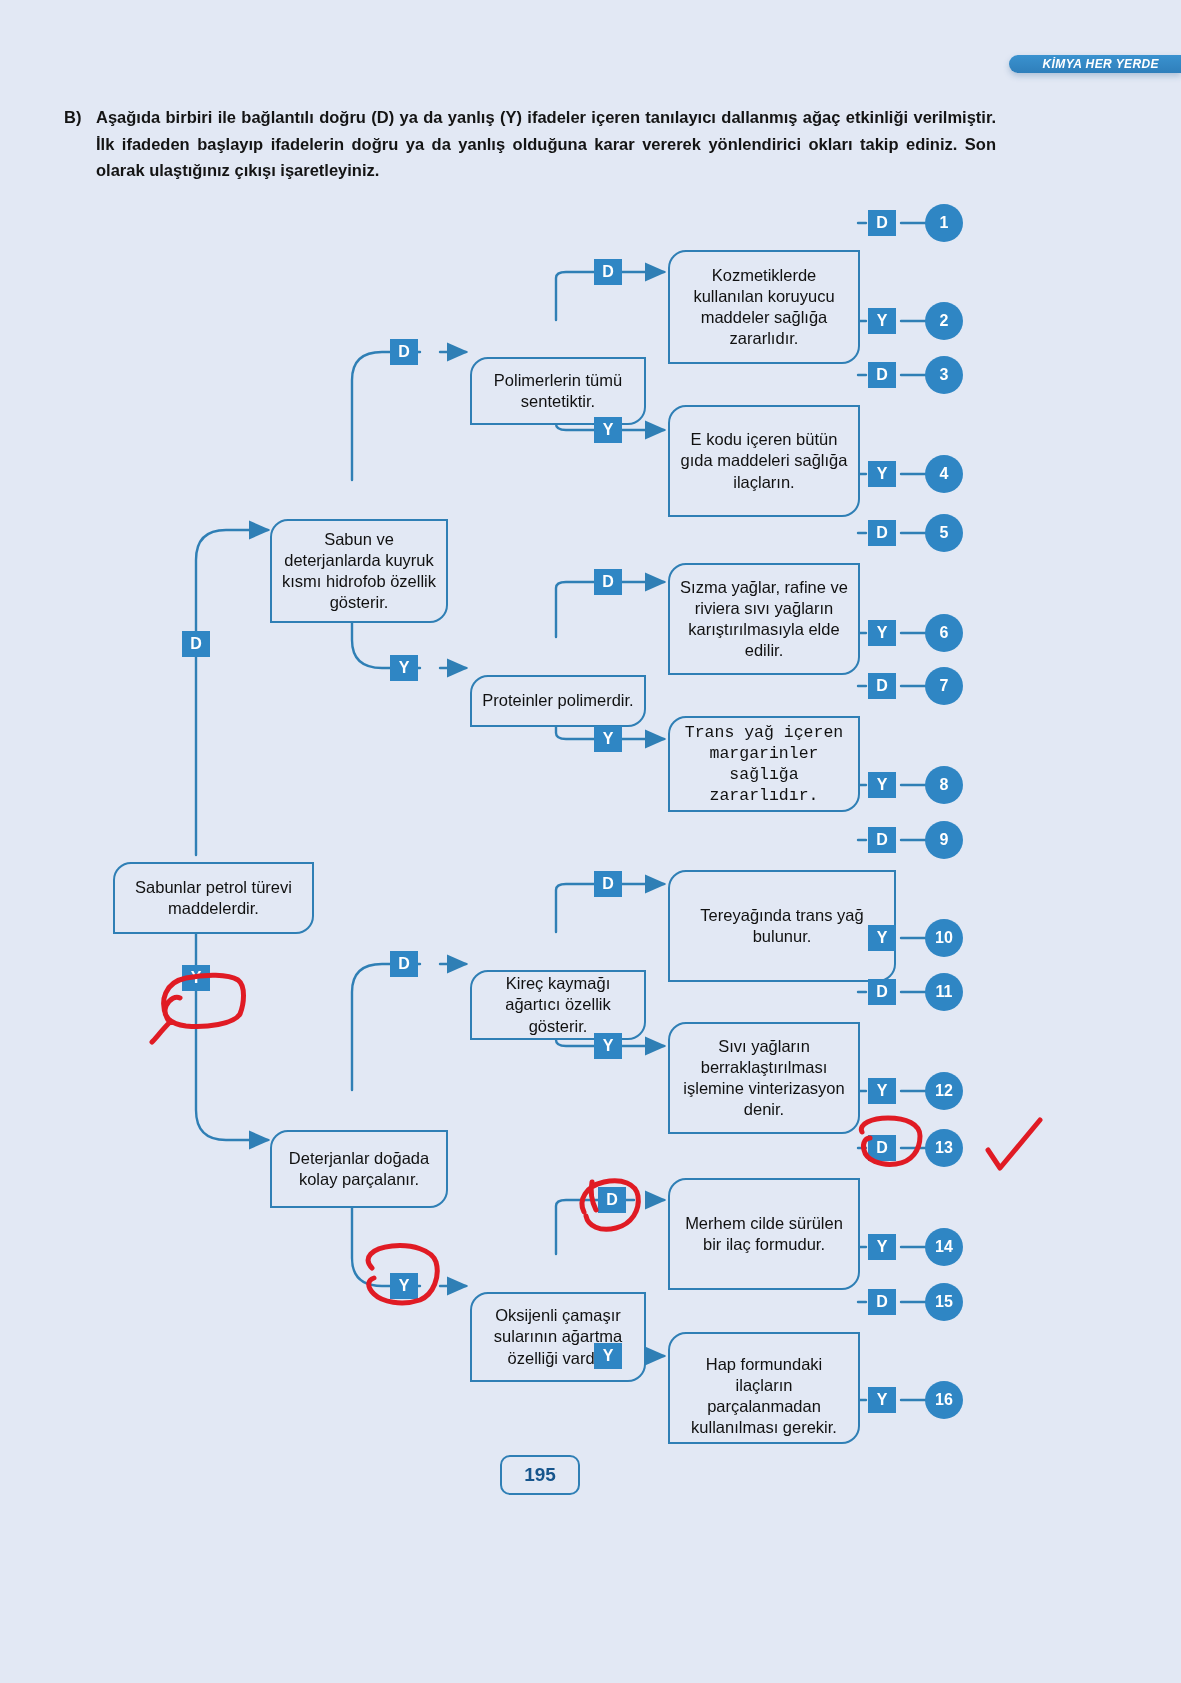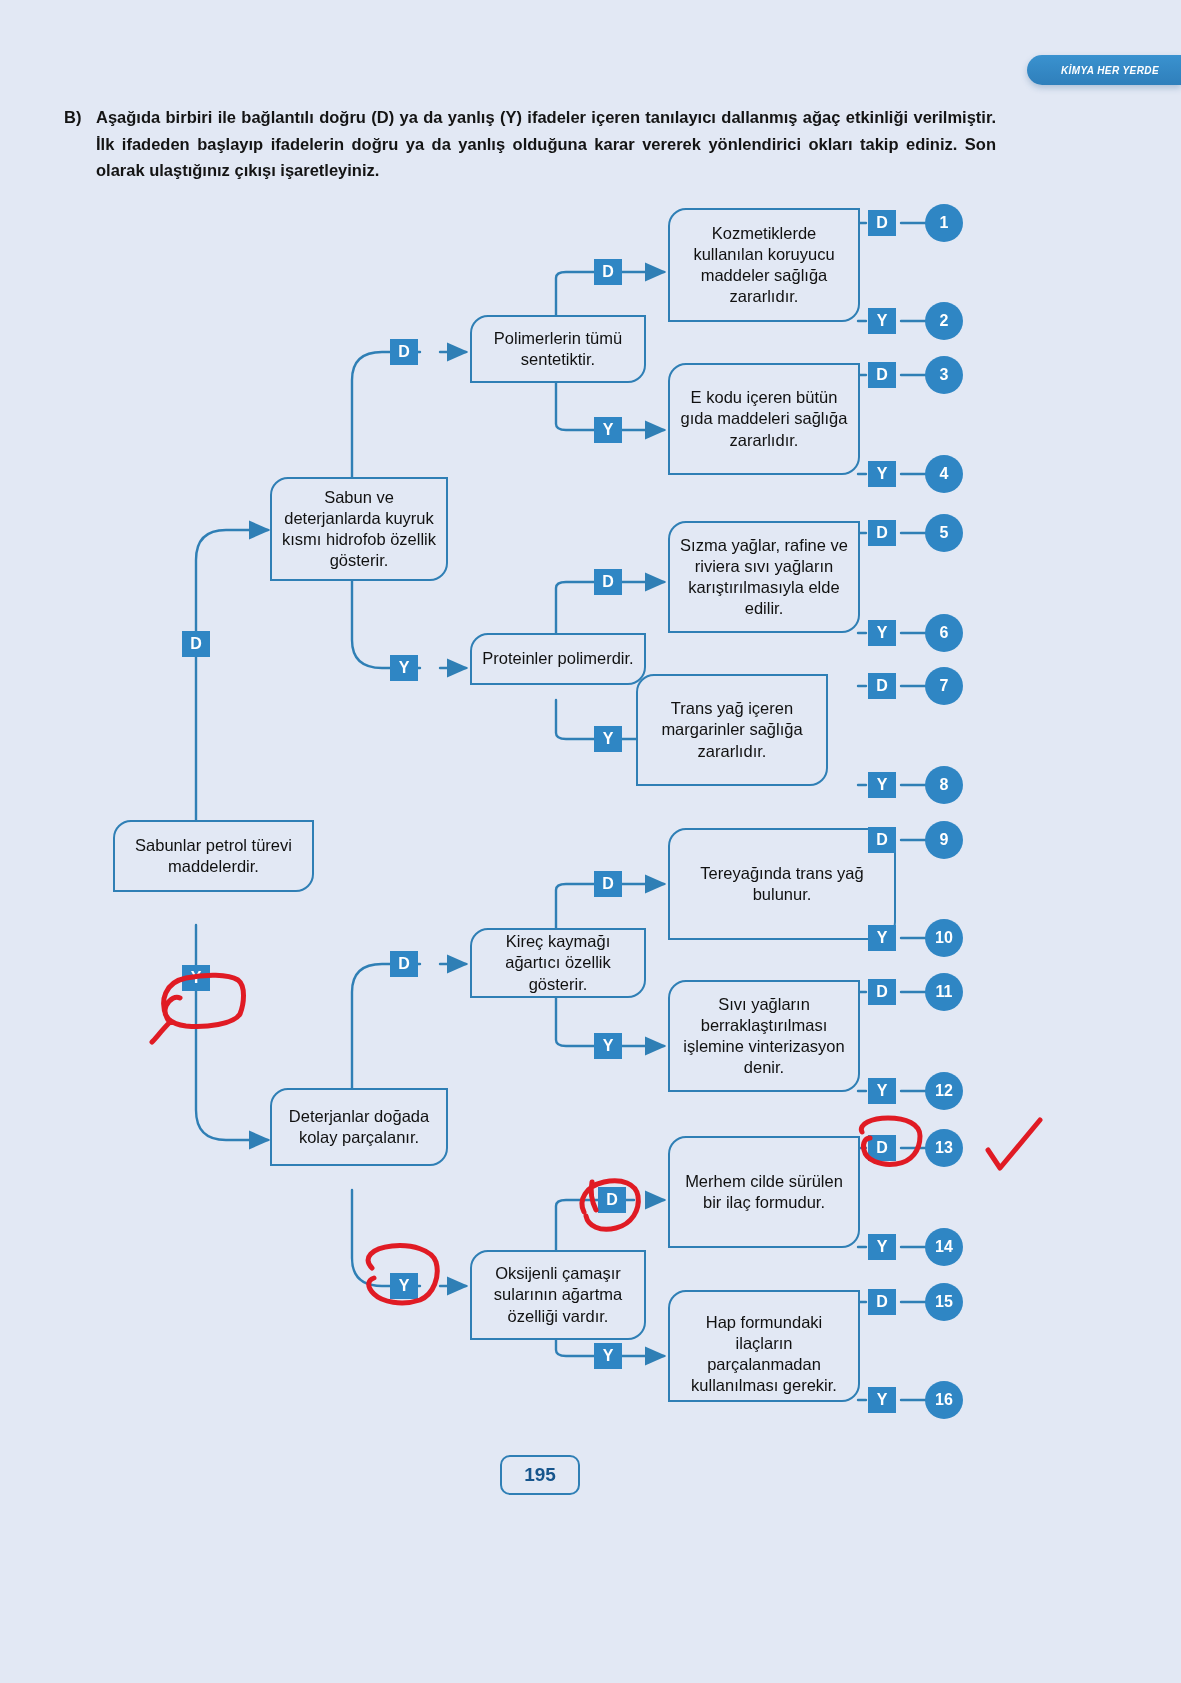--- a/index.html
+++ b/index.html
@@ -9,25 +9,25 @@
     background:#e2e8f4;
     font-family:"Liberation Sans", sans-serif;
     position:relative;
     overflow:hidden;
   }
 
   
   #banner-wrap { position:absolute; left:0; top:55px; width:1181px; height:34px; }
   #banner {
     position:absolute; right:0; top:0;
-    height:30px; padding:0 22px 0 34px;
+    height:18px; padding:0 22px 0 34px;
     background:linear-gradient(#3a92cf,#2f7fbb);
     border-radius:16px 0 0 16px;
     color:#fff; font-style:italic; font-weight:bold;
-    font-size:10px; letter-spacing:.4px;
+    font-size:12px; letter-spacing:.4px;
     display:flex; align-items:center; justify-content:center;
     box-shadow:0 3px 6px rgba(40,90,140,.28);
   }
 
   
   #intro {
     position:absolute; left:96px; top:104px; width:900px;
     font-size:16.5px; font-weight:bold; color:#141414; line-height:1.62;
     text-align:justify;
   }
@@ -42,20 +42,21 @@
     position:absolute;
     border:2.2px solid #2f7fb5;
     background:#e2e8f4;
     color:#111;
     font-size:16.5px;
     line-height:1.28;
     text-align:center;
     display:flex; align-items:center; justify-content:center;
     padding:4px 8px;
     border-radius:18px 0 18px 0;
+    margin-top:42px;
   }
 
   
   .chip {
     position:absolute;
     width:28px; height:26px;
     background:#2f86c4;
     color:#fff;
     font-size:16px; font-weight:bold;
     display:flex; align-items:center; justify-content:center;
@@ -214,28 +215,28 @@
 
   <div class="node" style="left:470px; top:1250px; width:176px; height:90px;">
     <span>Oksijenli çamaşır sularının ağartma özelliği vardır.</span>
   </div>
 
   <div class="node" style="left:668px; top:208px; width:192px; height:114px;">
     <span>Kozmetiklerde kullanılan koruyucu maddeler sağlığa zararlıdır.</span>
   </div>
 
   <div class="node" style="left:668px; top:363px; width:192px; height:112px;">
-    <span>E kodu içeren bütün gıda maddeleri sağlığa zararlıdır.</span>
+    <span>E kodu içeren bütün gıda maddeleri sağlığa ilaçların.</span>
   </div>
 
   <div class="node" style="left:668px; top:521px; width:192px; height:112px;">
     <span>Sızma yağlar, rafine ve riviera sıvı yağların karıştırılmasıyla elde edilir.</span>
   </div>
 
-  <div class="node" style="left:636px; top:674px; width:192px; height:112px;">
+  <div class="node" style="left:668px; top:674px; width:192px; height:96px;font-family:Liberation Mono, monospace;">
     <span>Trans yağ içeren margarinler sağlığa zararlıdır.</span>
   </div>
 
   <div class="node" style="left:668px; top:828px; width:228px; height:112px;">
     <span>Tereyağında trans yağ bulunur.</span>
   </div>
 
   <div class="node" style="left:668px; top:980px; width:192px; height:112px;">
     <span>Sıvı yağların berraklaştırılması işlemine vinterizasyon denir.</span>
   </div>

